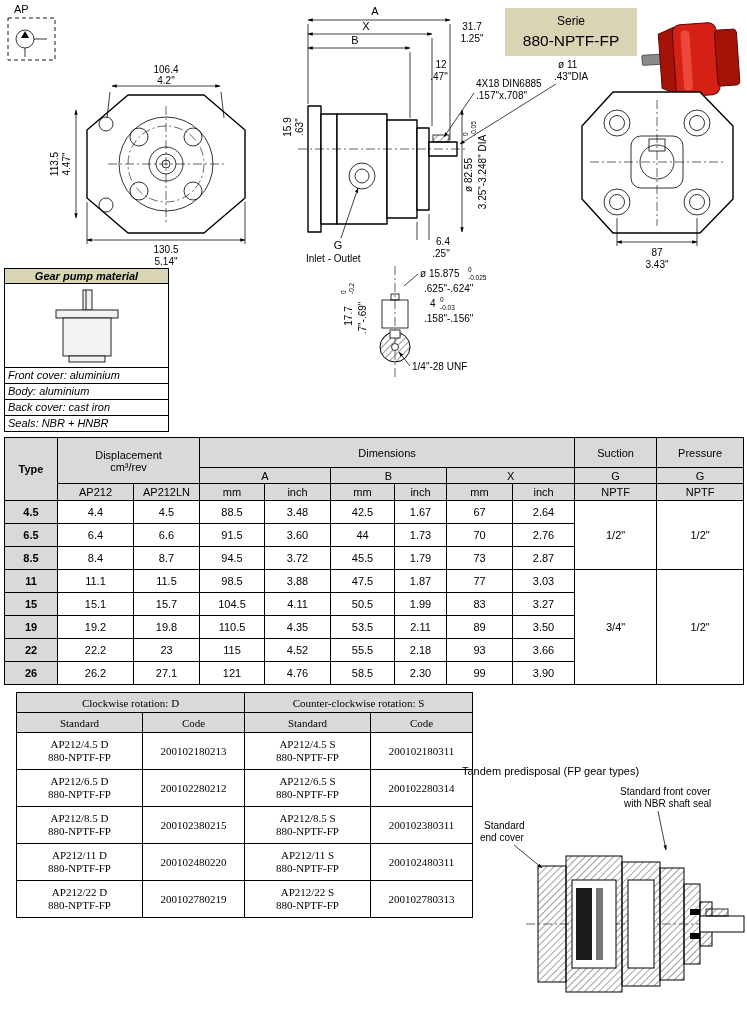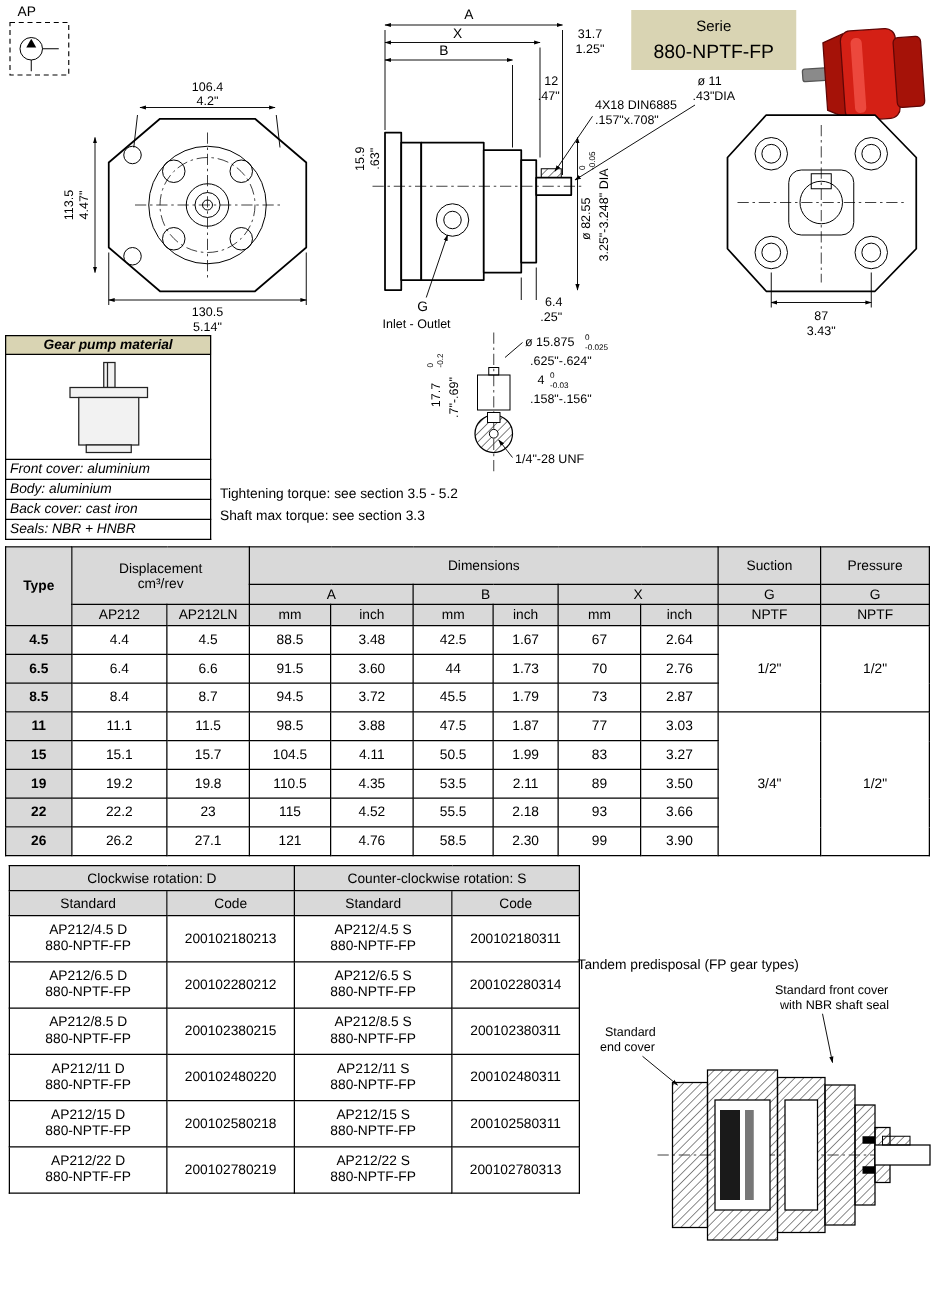--- a/index.html
+++ b/index.html
@@ -37,21 +37,21 @@
   table{border-collapse:collapse;table-layout:fixed;font-size:11px;}
   td,th{border:1px solid #000;text-align:center;vertical-align:middle;font-weight:normal;padding:0;overflow:hidden;}
   .hdr{background:var(--table_gray);}
   .bold{font-weight:bold;}
   .noline{border-top:none;}
   .dim-table{position:absolute;left:4px;top:437px;width:739px;}
   .dim-table tr{height:23px;}
   .dim-table tr.hr1{height:30px;}
   .dim-table tr.hr2{height:16px;}
   .dim-table tr.hr3{height:17px;}
-  .code-table{position:absolute;left:7px;top:692px;width:456px;}
+  .code-table{position:absolute;left:16px;top:692px;width:456px;font-family:Liberation Serif, serif;}
   .code-table tr.chr{height:20px;}
   .code-table tr.crow{height:37px;}
   .code-table .std div{line-height:13px;}
   .tandem-svg{position:absolute;left:460px;top:762px;}
 </style>
 </head>
 <body>
 
 <div class="page">
 
@@ -224,24 +224,20 @@
           <rect x="63" y="71" width="36" height="6"></rect>
         </g>
       </svg>
     </div>
     <div class="mp-row">Front cover: aluminium</div>
     <div class="mp-row">Body: aluminium</div>
     <div class="mp-row">Back cover: cast iron</div>
     <div class="mp-row">Seals: NBR + HNBR</div>
   </div>
 
-  <div class="torque-notes">
-    <div>Tightening torque: see section 3.5 - 5.2</div>
-    <div>Shaft max torque: see section 3.3</div>
-  </div>
 
   <table class="dim-table">
     <colgroup>
       <col style="width:53px">
         <col style="width:76px">
         <col style="width:66px">
       <col style="width:65px">
         <col style="width:66px">
         <col style="width:64px">
       <col style="width:52px">
@@ -437,32 +433,20 @@
           </td>
         <td>200102480220</td>
         <td class="std">
             <div>AP212/11 S</div>
             <div>880-NPTF-FP</div>
           </td>
         <td>200102480311</td>
       </tr>
       <tr class="crow">
         <td class="std">
-            <div>AP212/15 D</div>
-            <div>880-NPTF-FP</div>
-          </td>
-        <td>200102580218</td>
-        <td class="std">
-            <div>AP212/15 S</div>
-            <div>880-NPTF-FP</div>
-          </td>
-        <td>200102580311</td>
-      </tr>
-      <tr class="crow">
-        <td class="std">
             <div>AP212/22 D</div>
             <div>880-NPTF-FP</div>
           </td>
         <td>200102780219</td>
         <td class="std">
             <div>AP212/22 S</div>
             <div>880-NPTF-FP</div>
           </td>
         <td>200102780313</td>
       </tr>

